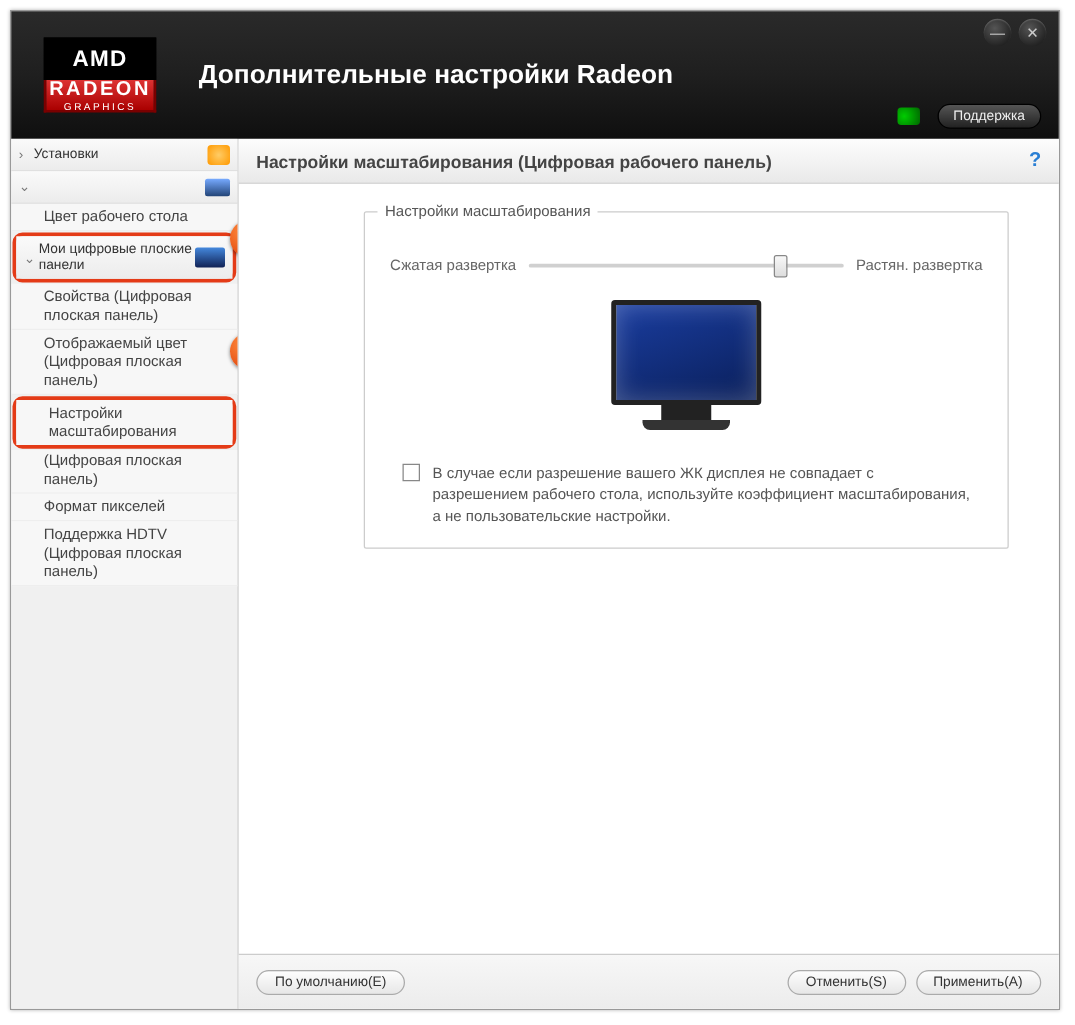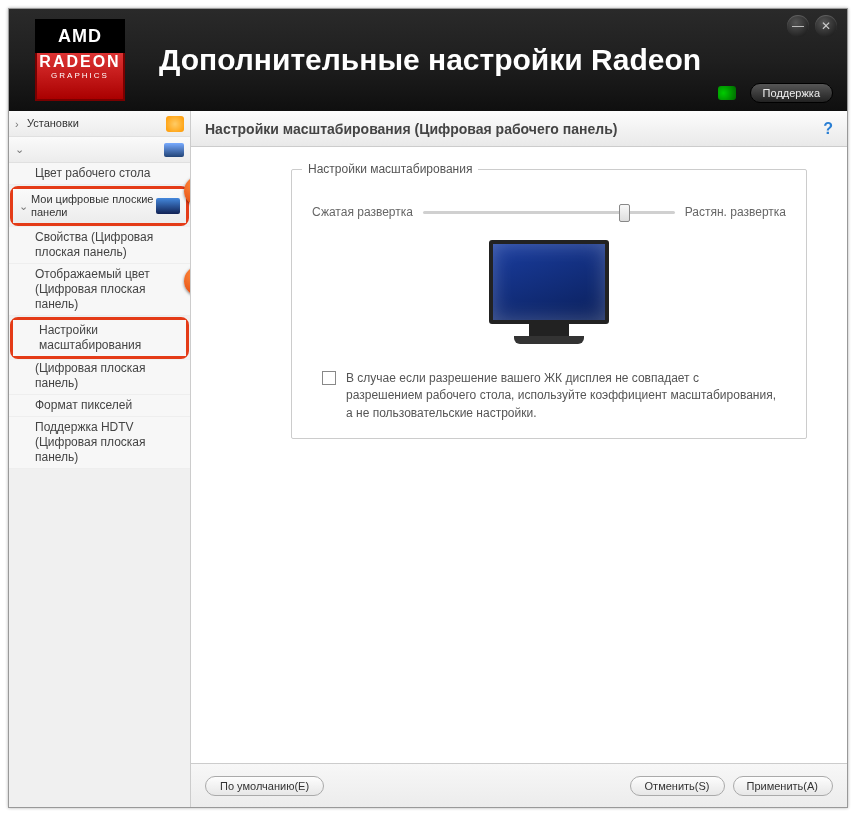--- a/index.html
+++ b/index.html
@@ -1,24 +1,24 @@
 <!DOCTYPE html>
 <html><head>
 <meta charset="utf-8">
 <style>
 * { box-sizing: border-box; margin: 0; padding: 0; font-family: "Segoe UI", Tahoma, sans-serif; }
 body { background: #fff; width: 860px; height: 820px; overflow: hidden; }
 .window { position: relative; width: 840px; height: 800px; margin: 8px; border: 1px solid #999; background: #fff; display: flex; flex-direction: column; box-shadow: 0 0 3px rgba(0,0,0,.3); }
 .titlebar { height: 102px; background: linear-gradient(#2a2a2a, #1f1f1f 50%, #0f0f0f); color: #fff; display: flex; align-items: center; position: relative; }
 .amd-badge { width: 110px; height: 82px; margin-left: 16px; display: flex; flex-direction: column; align-items: center; justify-content: center; }
 .amd-top { width: 90px; height: 34px; background: #000; color: #fff; font-weight: bold; font-size: 18px; display: flex; align-items: center; justify-content: center; letter-spacing: 1px; border: 2px solid #000; }
-.amd-bot { width: 90px; height: 48px; background: linear-gradient(#d33, #a00); color: #fff; display: flex; flex-direction: column; align-items: center; justify-content: flex-start; font-size: 9px; border: 2px solid #7a0000; border-top: none; }
+.amd-bot { width: 90px; height: 26px; background: linear-gradient(#d33, #a00); color: #fff; display: flex; flex-direction: column; align-items: center; justify-content: center; font-size: 9px; border: 2px solid #7a0000; border-top: none; }
 .amd-bot .r { font-size: 16px; font-weight: bold; letter-spacing: 2px; }
 .amd-bot .g { font-size: 8px; letter-spacing: 2px; }
-.window-title { font-size: 30px; font-weight: 600; margin-left: 24px; flex: 1; }
+.window-title { font-size: 21px; font-weight: 600; margin-left: 24px; flex: 1; }
 .win-controls { position: absolute; top: 6px; right: 10px; display: flex; gap: 6px; }
 .win-btn { width: 22px; height: 22px; border-radius: 50%; background: radial-gradient(circle at 40% 35%, #555, #111); color: #ccc; font-size: 12px; display: flex; align-items: center; justify-content: center; cursor: pointer; box-shadow: inset 0 1px 1px rgba(255,255,255,.2); }
 .hdr-right { position: absolute; right: 14px; bottom: 8px; display: flex; align-items: center; gap: 14px; }
 .params-btn { background: linear-gradient(#555, #222); color: #eee; border: 1px solid #000; border-radius: 10px; font-size: 11px; padding: 3px 12px; cursor: pointer; }
 .toggle-icon { width: 18px; height: 14px; background: radial-gradient(circle at 30% 50%, #0c0, #060); border-radius: 3px; display: inline-block; }
 .body { flex: 1; display: flex; min-height: 0; }
 .sidebar { width: 182px; border-right: 1px solid #ccc; background: #f0f0f0; overflow: hidden; }
 .nav-row { display: flex; align-items: center; padding: 4px 6px; font-size: 11px; color: #333; border-bottom: 1px solid #e0e0e0; cursor: pointer; background: linear-gradient(#fafafa, #ececec); min-height: 26px; position: relative; }
 .nav-row .chev { width: 12px; color: #777; display: inline-block; }
 .nav-row .ico { width: 22px; height: 16px; margin-left: auto; }

